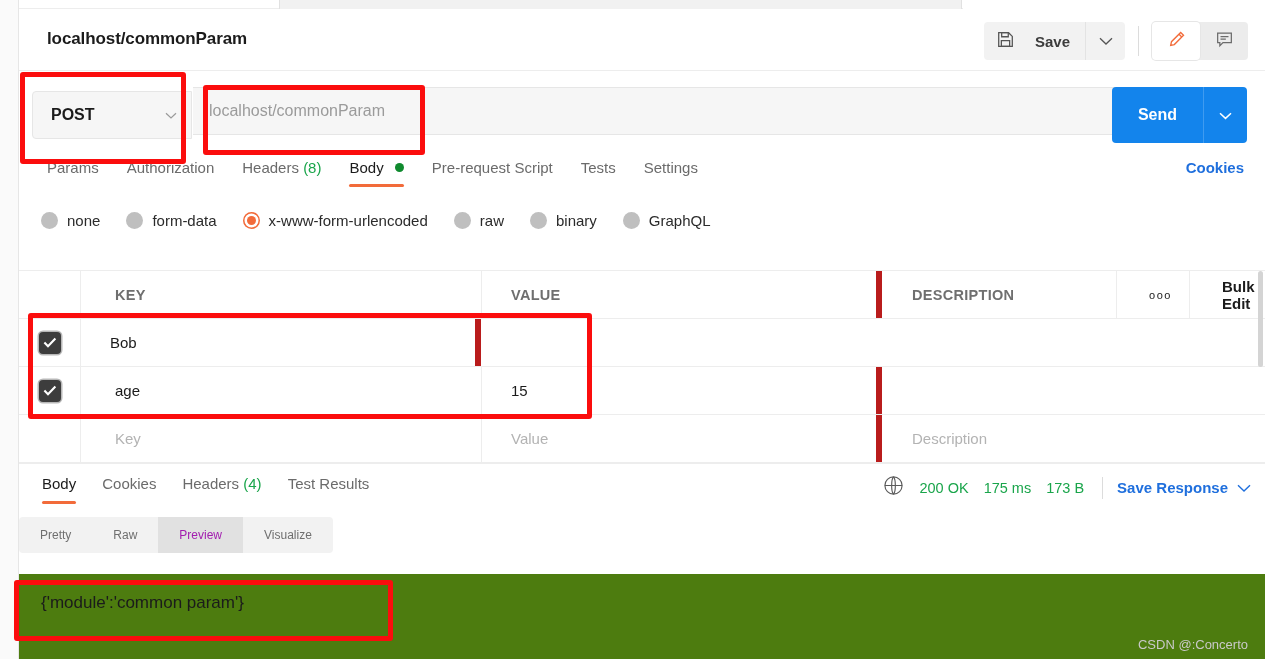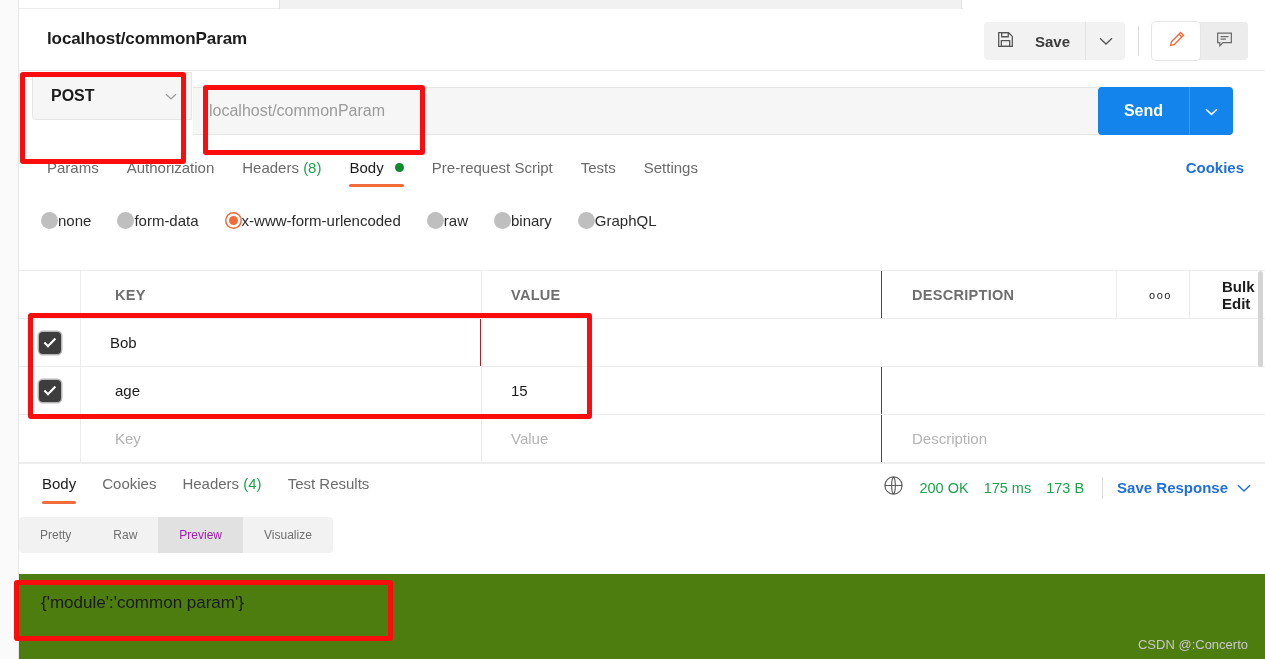--- a/index.html
+++ b/index.html
@@ -63,35 +63,35 @@
     border: none; background: transparent; border-radius: 4px; cursor: pointer;
   }
   .icon-btn.active { background: #ffffff; box-shadow: 0 0 0 1px #e6e6e6; }
 
   
   .urlbar {
     position: absolute; left: 19px; top: 71px; right: 0; height: 79px;
     background: #fff;
   }
   .method-box {
-    position: absolute; left: 13px; top: 1px;
+    position: absolute; left: 13px; top: 20px;
     width: 160px; height: 48px;
     background: #f6f6f6; border: 1px solid #e6e6e6; border-radius: 4px 0 0 4px;
     display: flex; align-items: center; justify-content: space-between;
     padding: 0 14px 0 18px; cursor: pointer;
   }
   .method-label { font-size: 16px; font-weight: bold; color: #1b1b1b; }
   .url-input-wrap {
     position: absolute; left: 174px; top: 16px; width: 924px; height: 48px;
     background: #f6f6f6; border: 1px solid #e6e6e6; border-left: none;
     border-radius: 0 4px 4px 0; display: flex; align-items: center; padding-left: 16px;
   }
   .url-text { font-size: 16px; color: #9b9b9b; }
   .send-wrap {
-    position: absolute; right: 32px; top: 16px; height: 48px;
+    position: absolute; right: 18px; top: 16px; height: 56px;
     display: flex; align-items: stretch; background: #1384ec; border-radius: 4px;
   }
   .send-btn {
     border: none; background: transparent; color: #fff;
     font-size: 16px; font-weight: bold; padding: 0 26px;
     font-family: "Liberation Sans", sans-serif; cursor: pointer;
   }
   .send-caret {
     width: 44px; display: flex; align-items: center; justify-content: center;
     border-left: 1px solid #3f9bf0; cursor: pointer;
@@ -119,39 +119,39 @@
   .cookies-link {
     position: absolute; right: 21px; top: 9px;
     font-size: 15px; font-weight: bold; color: #1f6fdd; cursor: pointer;
   }
 
   
   .body-types {
     position: absolute; left: 19px; top: 196px; right: 0; height: 48px;
     display: flex; align-items: center; padding-left: 22px; gap: 26px;
   }
-  .rt-item { display: flex; align-items: center; cursor: pointer; }
+  .rt-item { display: flex; align-items: center; gap: 9px; cursor: pointer; }
   .radio {
     width: 17px; height: 17px; border-radius: 50%; background: #bfbfbf;
     display: flex; align-items: center; justify-content: center;
   }
   .radio.sel { background: #fff; box-shadow: inset 0 0 0 1.5px #f26b3a; }
   .radio.sel::after { content: ""; width: 9px; height: 9px; border-radius: 50%; background: #f26b3a; }
   .rt-label { font-size: 15px; color: #2b2b2b; }
 
   
   .kvtable {
     position: absolute; left: 19px; top: 270px; right: 0; height: 193px;
     border-top: 1px solid #ededed;
   }
   .kvrow { display: flex; height: 48px; border-bottom: 1px solid #ededed; gap: 15px; }
   .kvrow.head { height: 48px; }
   .c-check { width: 62px; border-right: 1px solid #ededed; display: flex; align-items: center; justify-content: center; }
   .c-key   { width: 386px; border-right: 1px solid #ededed; display: flex; align-items: center; padding-left: 19px; }
-  .c-val   { width: 385px; border-right: 1px solid #b91c1c; display: flex; align-items: center; padding-left: 14px; }
+  .c-val   { width: 385px; border-right: 6px solid #b91c1c; display: flex; align-items: center; padding-left: 14px; }
   .c-desc  { flex: 1; display: flex; align-items: center; padding-left: 15px; }
   .hdr-txt { font-size: 14.5px; font-weight: bold; color: #6f6f6f; letter-spacing: 0.3px; }
   .cell-txt { font-size: 15px; color: #1b1b1b; }
   .cell-ph  { font-size: 15px; color: #b3b3b3; }
   .kvrow.head .c-desc { flex: none; width: 220px; border-right: 1px solid #ededed; }
   .c-dots {
     width: 58px; border-right: 1px solid #ededed;
     display: flex; align-items: center; justify-content: center;
     font-size: 11px; letter-spacing: 1.5px; color: #1b1b1b; cursor: pointer;
   }

